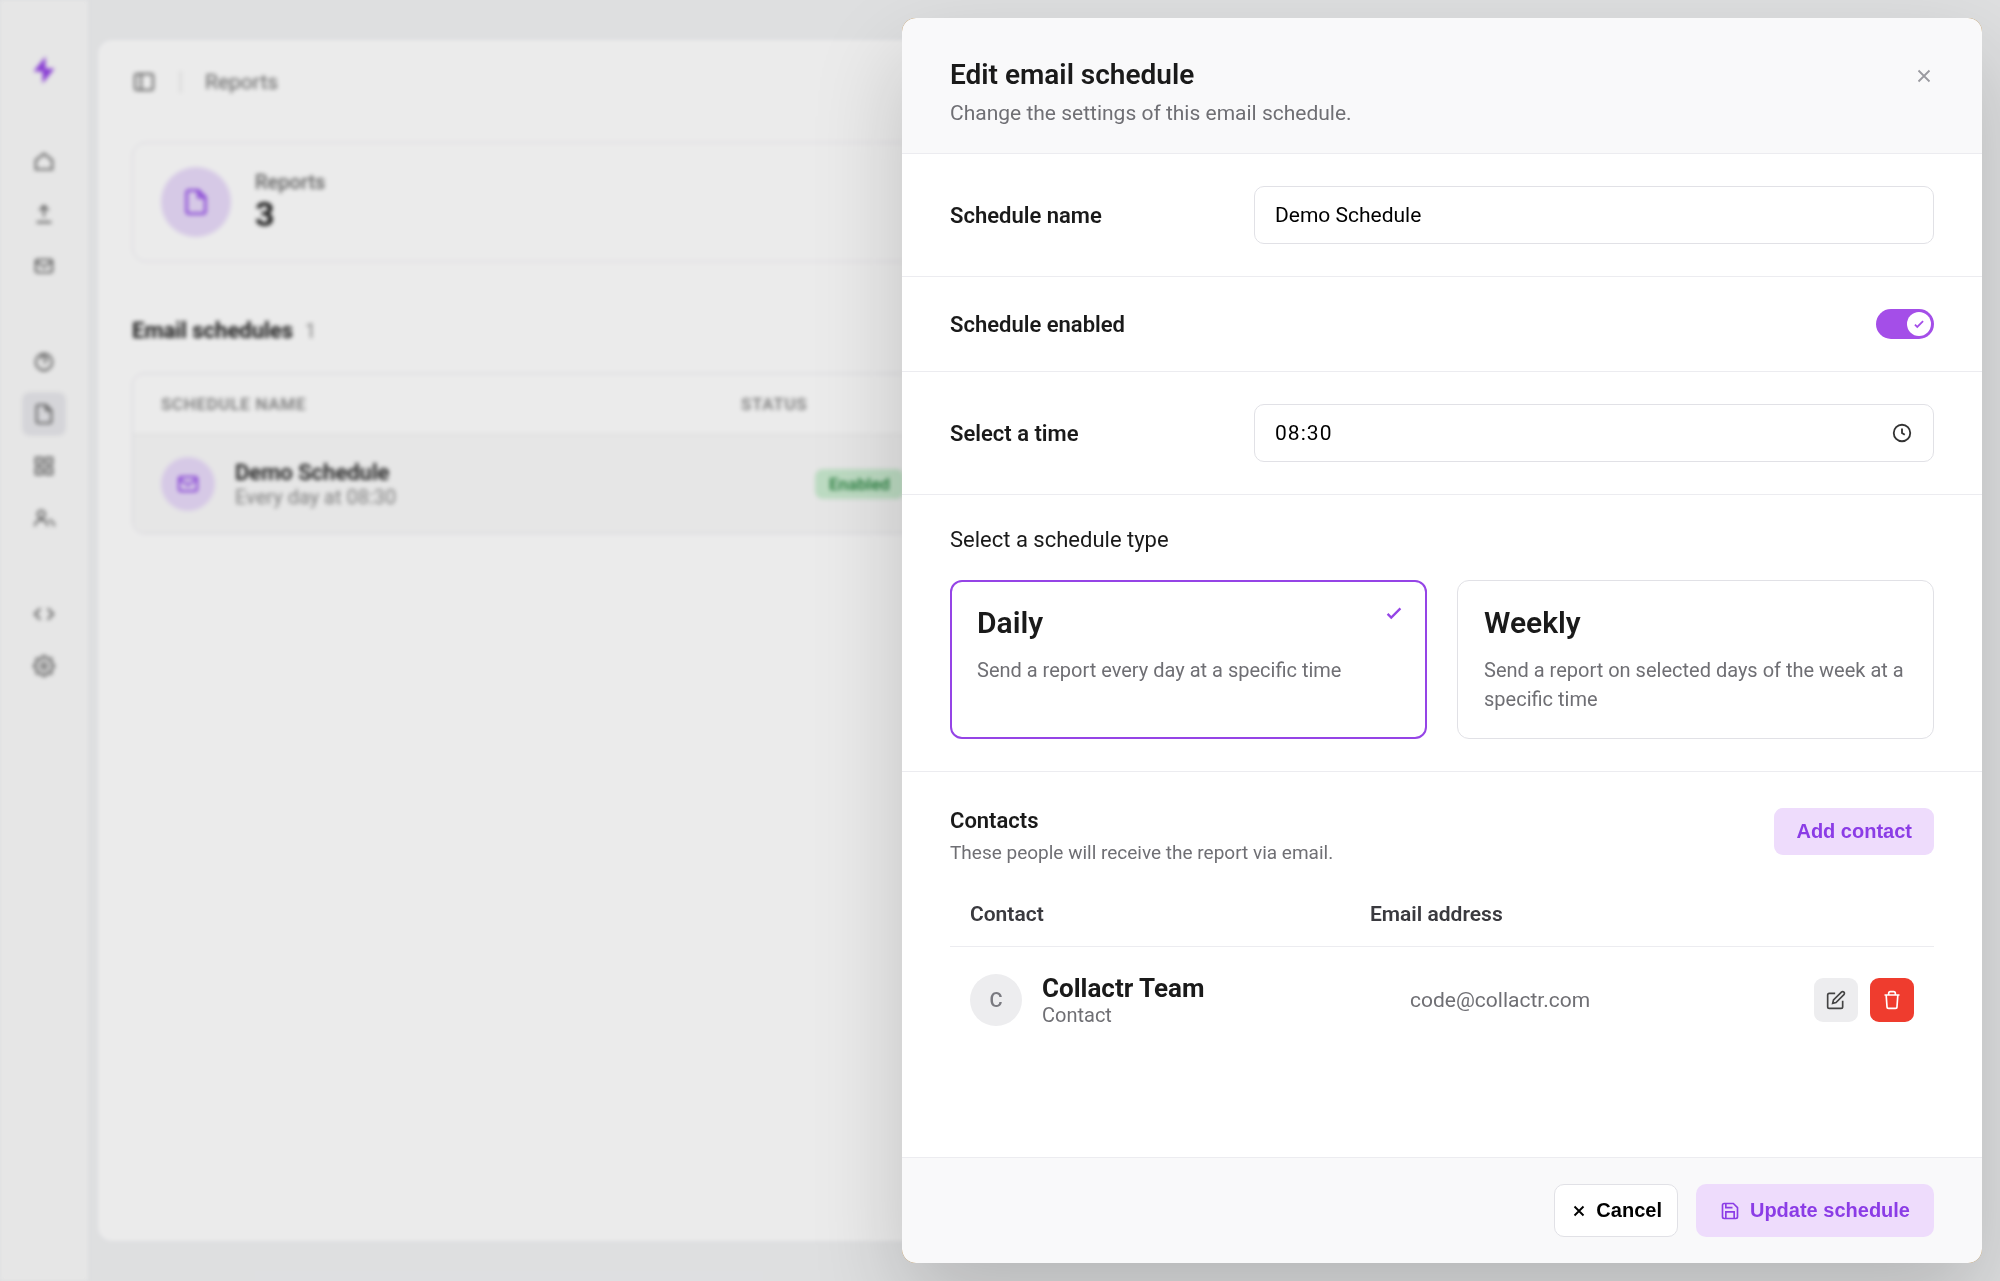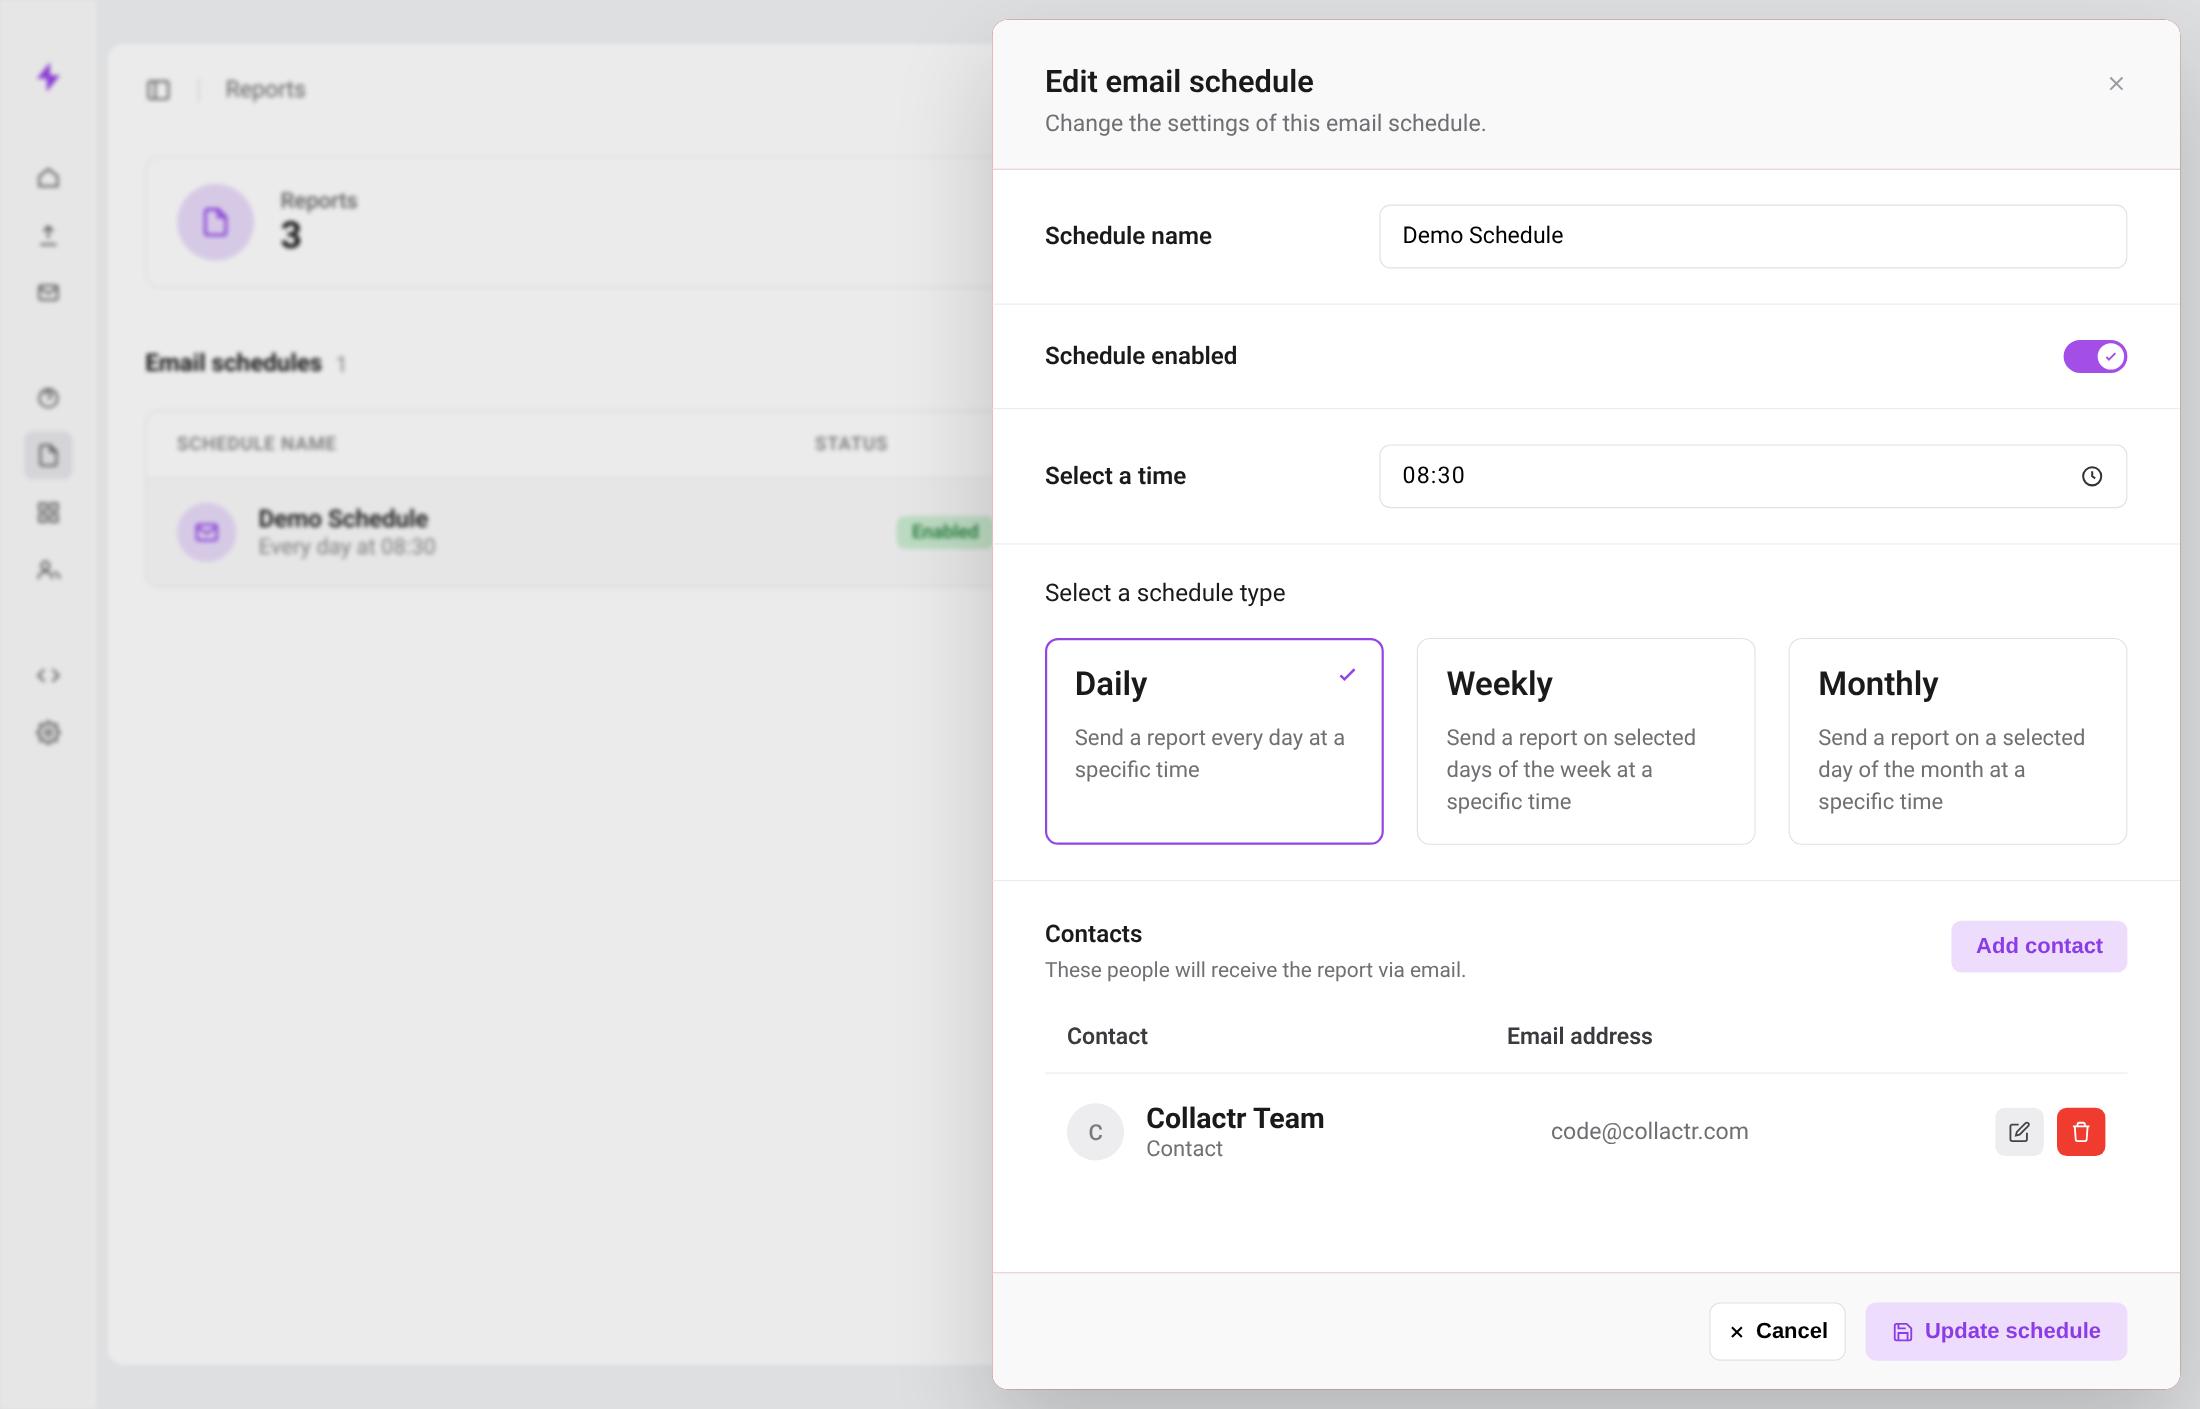--- a/index.html
+++ b/index.html
@@ -84,21 +84,21 @@
 
 
 .overlay {
   position: absolute; inset: 0;
   background: rgba(0,0,0,.08);
 }
 .drawer {
   position: absolute;
   top: 18px; right: 18px; bottom: 18px;
   width: 1080px;
-  background: #b91c1c;
+  background: #a16207;
   border-radius: 14px;
   display: flex; flex-direction: column;
   box-shadow: 0 40px 90px rgba(0,0,0,.18);
   overflow: hidden;
 }
 .drawer-header {
   padding: 40px 48px 28px 48px;
   position: relative;
   border-bottom: 1px solid #ececf0;
   background:#f9f9fa;
@@ -394,24 +394,20 @@
           <div class="check">
               <svg width="22" height="22" viewBox="0 0 24 24" fill="none" stroke="currentColor" stroke-width="2.5">
                 <path d="M5 13l4 4L19 7"></path>
               </svg>
             </div>
         </div>
         <div class="type-card">
           <div class="tname">Weekly</div>
           <div class="tdesc">Send a report on selected days of the week at a specific time</div>
         </div>
-        <div class="type-card">
-          <div class="tname">Monthly</div>
-          <div class="tdesc">Send a report on a selected day of the month at a specific time</div>
-        </div>
       </div>
     </div>
     <div class="contacts-section">
       <div class="contacts-head">
         <div class="contacts-title-col">
           <div class="ct-title">Contacts</div>
           <div class="ct-sub">These people will receive the report via email.</div>
         </div>
         <button class="btn-add-contact">Add contact</button>
       </div>

